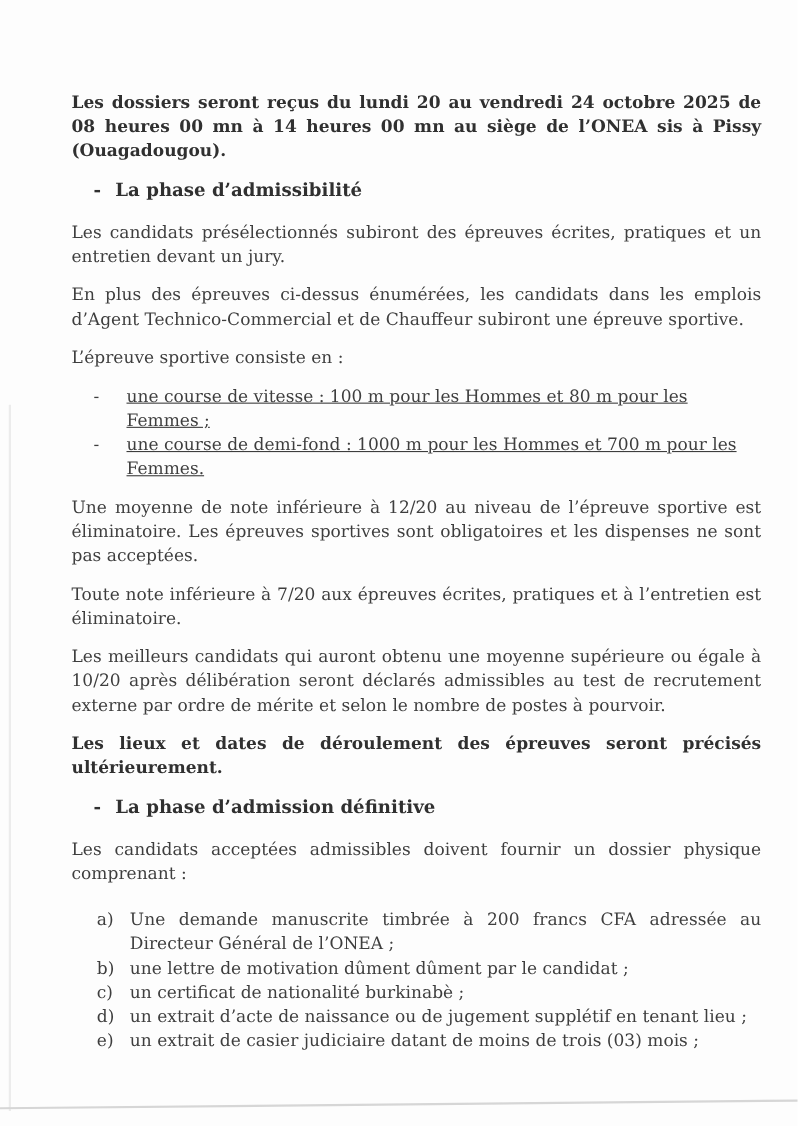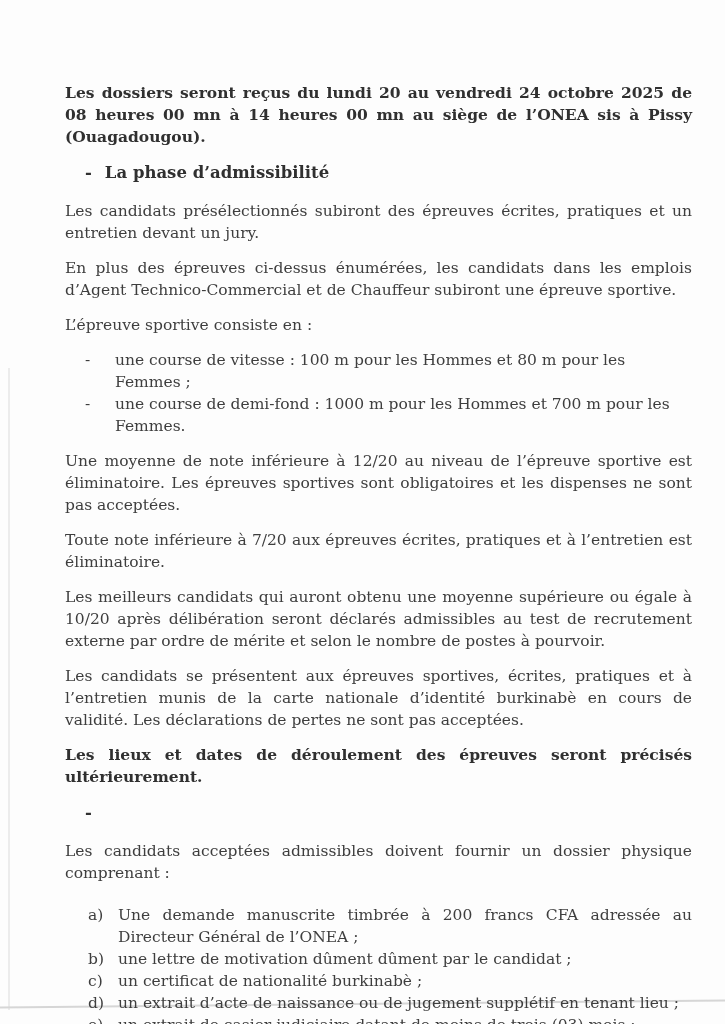--- a/index.html
+++ b/index.html
@@ -34,21 +34,21 @@
     padding-left: 20px;
     margin: 14px 0 16px 0;
     font-weight: bold;
     font-size: 16.5px;
     color: #303030;
     text-align: left;
   }
   .dash-list { margin: 12px 0 13px 0; }
   .dash-item { display: flex; padding-left: 20px; }
   .dash-item .marker { flex: none; width: 30px; }
-  .dash-item .text { flex: 1; }
+  .dash-item .text { flex: 1; text-decoration: underline; }
   .letter-list { margin: 20px 0 0 0; }
   .letter-item { display: flex; padding-left: 23px; }
   .letter-item .marker { flex: none; width: 30px; }
   .letter-item .text { flex: 1; text-align: justify; }
   .page-number {
     position: absolute;
     top: 928px; right: 33px;
     font-size: 15px;
     color: #4a4a4a;
   }
@@ -99,26 +99,26 @@
         <span class="text">une course de demi-fond : 1000 m pour les Hommes et 700 m pour les Femmes.</span>
       </div>
     </div>
 
     <p>Une moyenne de note inférieure à 12/20 au niveau de l’épreuve sportive est éliminatoire. Les épreuves sportives sont obligatoires et les dispenses ne sont pas acceptées.</p>
 
     <p>Toute note inférieure à 7/20 aux épreuves écrites, pratiques et à l’entretien est éliminatoire.</p>
 
     <p>Les meilleurs candidats qui auront obtenu une moyenne supérieure ou égale à 10/20 après délibération seront déclarés admissibles au test de recrutement externe par ordre de mérite et selon le nombre de postes à pourvoir.</p>
 
-    <p>Les candidats se présentent aux épreuves sportives, écrites, pratiques et à l’entretien munis de la carte nationale d’identité burkinabè en cours de validité. Les déclarations de pertes ne sont pas acceptées.</p>
 
     <p class="bold">Les lieux et dates de déroulement des épreuves seront précisés ultérieurement.</p>
 
     <div class="heading">
       <span class="marker">-</span>
+      <span>La phase d’admission définitive</span>
     </div>
 
     <p>Les candidats acceptées admissibles doivent fournir un dossier physique comprenant :</p>
 
     <div class="letter-list">
       <div class="letter-item">
         <span class="marker">a)</span>
         <span class="text">Une demande manuscrite timbrée à 200 francs CFA adressée au Directeur Général de l’ONEA ;</span>
       </div>
       <div class="letter-item">

